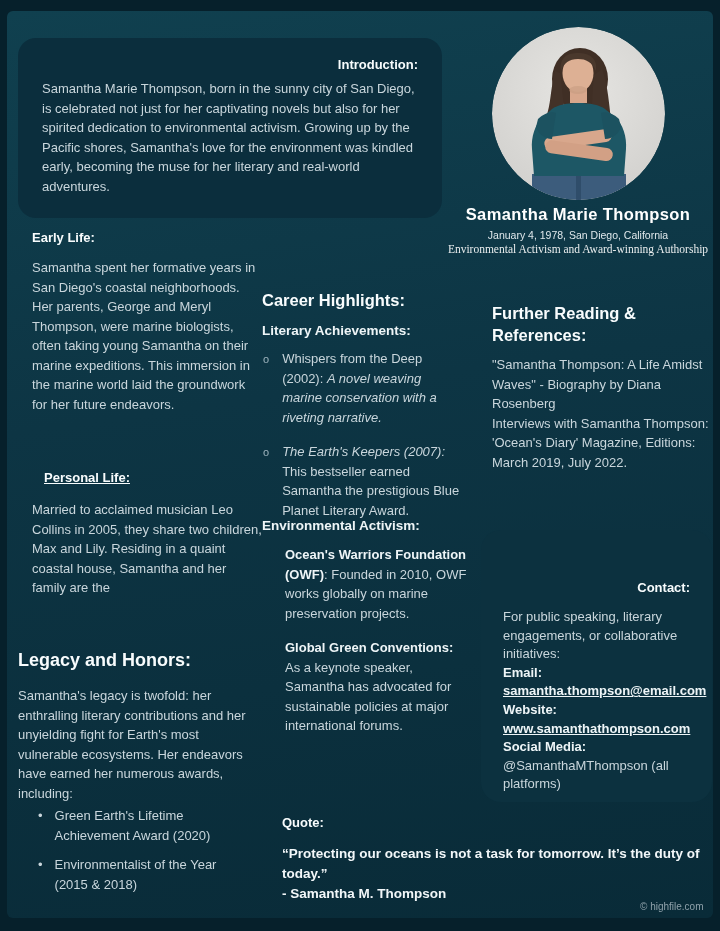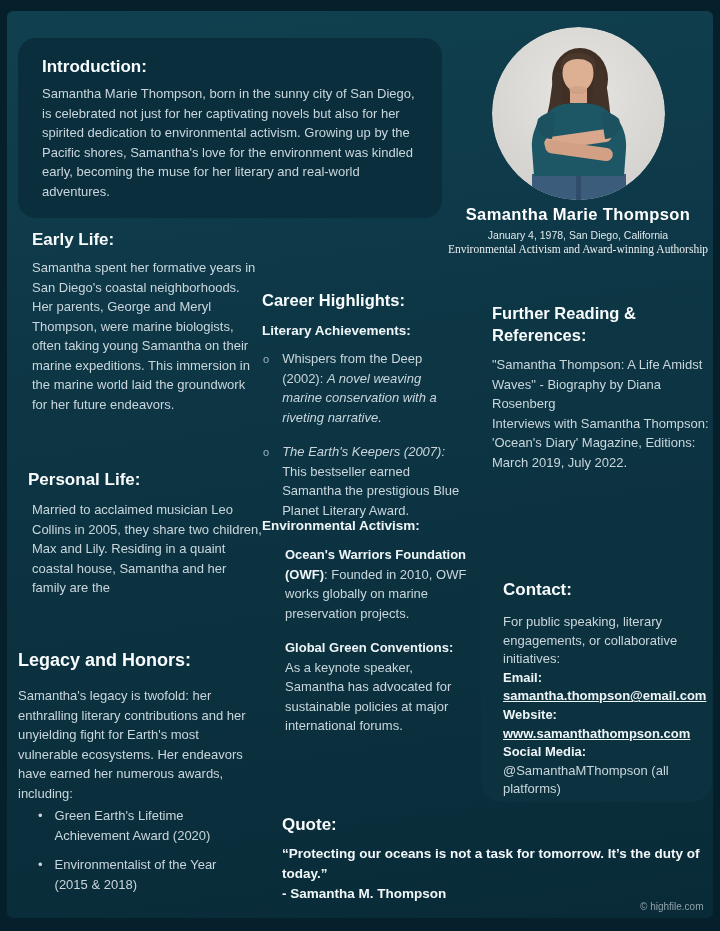--- a/index.html
+++ b/index.html
@@ -12,21 +12,21 @@
     position:absolute;left:7px;top:11px;right:7px;bottom:13px;
     background:linear-gradient(172deg,#10404f 0%,#0d3544 42%,#092b38 100%);
     border-radius:6px;
   }
   .abs{position:absolute;}
   .panel{
     position:absolute;background:#0b2e3d;border-radius:18px;
     box-sizing:border-box;
   }
   .h{font-weight:bold;color:#f8fcfd;}
-  .h17{font-size:17px;}
+  .h17{font-size:13px;text-align:right;}
   .h18{font-size:18px;}
   .h16{font-size:16.5px;}
   .sub-h{font-size:13.5px;font-weight:bold;color:#eef5f7;}
   .body-t{font-size:13px;line-height:19.5px;color:#c9d6dc;}
   .it{font-style:italic;}
   .b{font-weight:bold;color:#eef5f7;}
   .bullet-list .li{display:flex;gap:12px;margin-bottom:10px;}
   .bullet-list .marker{color:#c9d6dc;font-size:13px;line-height:19.5px;}
   .o-list .li{display:flex;gap:13px;margin-bottom:15px;}
   .o-list .marker{color:#9db3bd;font-size:11px;line-height:19.5px;padding-top:1px;}
@@ -92,21 +92,21 @@
   </svg>
 </div>
 
 <div class="abs center name" style="left:436px;top:205px;width:284px;">Samantha Marie Thompson</div>
 <div class="abs center birth" style="left:436px;top:229px;width:284px;">January 4, 1978, San Diego, California</div>
 <div class="abs center tagline" style="left:421px;top:243px;width:314px;">Environmental Activism and Award-winning Authorship</div>
 
 <div class="abs h h17" style="left:32px;top:230px;">Early Life:</div>
 <div class="abs body-t" style="left:32px;top:258px;width:226px;">Samantha spent her formative years in San Diego's coastal neighborhoods. Her parents, George and Meryl Thompson, were marine biologists, often taking young Samantha on their marine expeditions. This immersion in the marine world laid the groundwork for her future endeavors.</div>
 
-<div class="abs h h17" style="left:28px;top:470px;">Personal Life:</div>
+<div class="abs h h17" style="left:44px;top:470px;text-decoration:underline;">Personal Life:</div>
 <div class="abs body-t" style="left:32px;top:500px;width:230px;">Married to acclaimed musician Leo Collins in 2005, they share two children, Max and Lily. Residing in a quaint coastal house, Samantha and her family are the</div>
 
 <div class="abs h h18" style="left:18px;top:650px;">Legacy and Honors:</div>
 <div class="abs body-t" style="left:18px;top:686px;width:244px;">Samantha's legacy is twofold: her enthralling literary contributions and her unyielding fight for Earth's most vulnerable ecosystems. Her endeavors have earned her numerous awards, including:</div>
 <div class="abs bullet-list" style="left:38px;top:806px;width:214px;">
   <div class="li">
     <span class="marker">•</span>
     <span class="body-t">Green Earth's Lifetime Achievement Award (2020)</span>
   </div>
   <div class="li">

